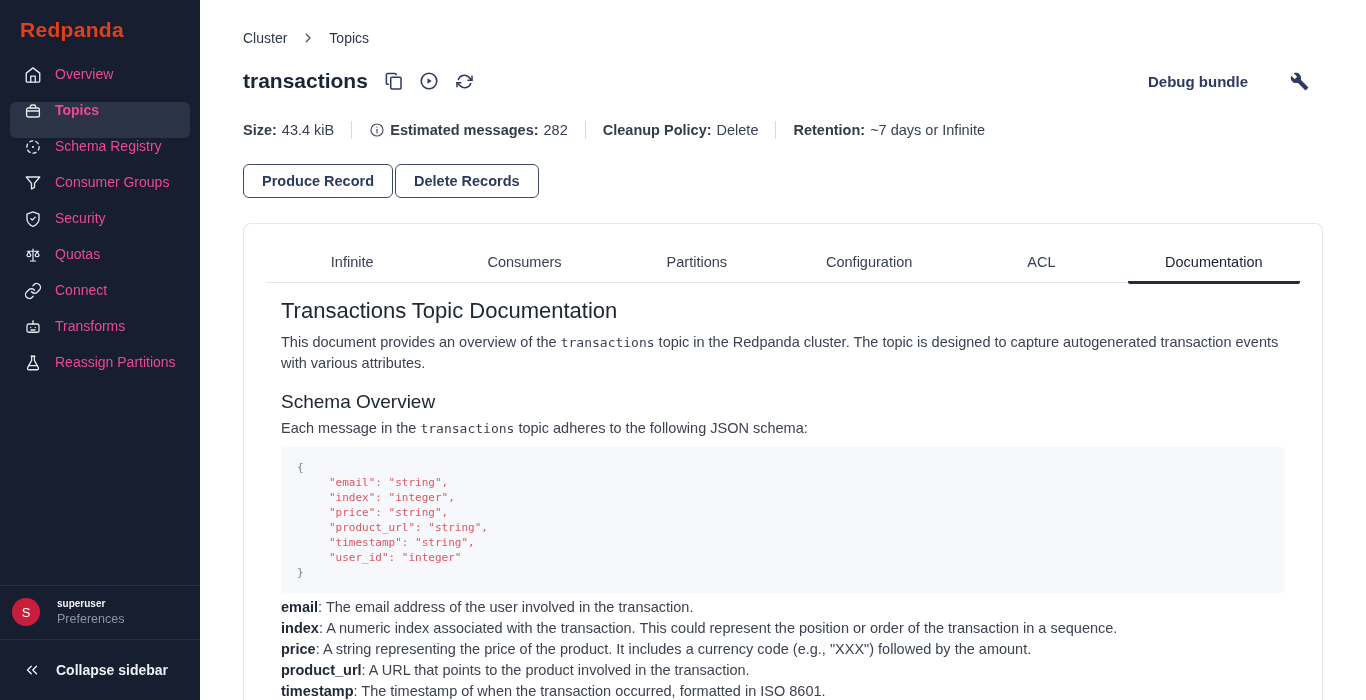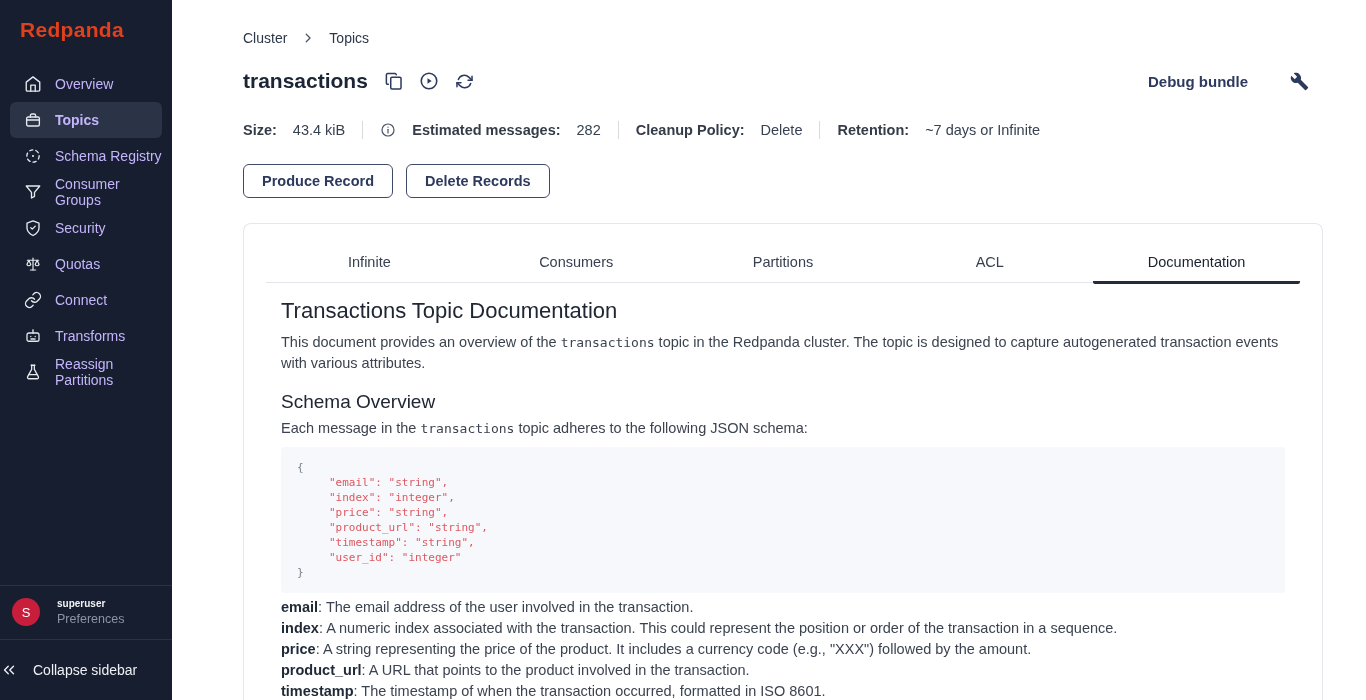--- a/index.html
+++ b/index.html
@@ -6,77 +6,77 @@
   html,body { margin:0; padding:0; }
   body {
     width:1366px; height:700px; overflow:hidden;
     font-family:"Liberation Sans", sans-serif;
     background:#ffffff; color:#374151;
   }
   svg { display:block; }
 
   
   .sidebar {
-    position:fixed; left:0; top:0; width:172px; height:700px;
+    position:fixed; left:0; top:0; width:200px; height:700px;
     background:#171e2f; color:#eef0f4;
     display:flex; flex-direction:column;
   }
   .logo {
     padding:18px 0 16px 20px;
     color:#e2401b; font-size:21px; font-weight:700; letter-spacing:.3px;
   }
   .nav { padding:8px 10px 0; }
   .nav-item {
-    display:flex; align-items:center; gap:13px;
+    display:flex; gap:13px;
     height:36px; padding-left:14px; border-radius:6px;
-    font-size:14px; font-weight:500; color:#c4b5fd; cursor:pointer;
+    font-size:14px; font-weight:500; color:#ec4899; cursor:pointer;
   }
   .nav-item.active { background:#2b3347; font-weight:700; }
   .nav-icon { color:#e6e9ee; flex:0 0 auto; }
   .sidebar-spacer { flex:1; }
   .user-section {
     border-top:1px solid #2a3143;
     padding:12px 16px 13px 12px;
     display:flex; gap:17px; align-items:center;
   }
   .avatar {
     width:28px; height:28px; border-radius:50%;
     background:#c81e3c; color:#fff;
     display:flex; align-items:center; justify-content:center; font-size:13px;
     cursor:pointer;
   }
   .user-name { font-size:10px; font-weight:700; color:#f3f4f6; }
   .user-sub  { font-size:12.5px; color:#8b93a6; margin-top:3px; cursor:pointer; }
   .collapse-section {
     border-top:1px solid #2a3143;
     height:61px; display:flex; align-items:center; gap:15px;
-    font-size:14px; color:#eef0f4; cursor:pointer;
+    padding-left:23px; font-size:14px; color:#eef0f4; cursor:pointer;font-weight:bold;
   }
 
   
   .main { margin-left:200px; padding:30px 43px 0; }
   .breadcrumb { display:flex; align-items:center; gap:14px; font-size:14px; color:#2d3748; height:16px; }
   .crumb { cursor:pointer; }
   .crumb-sep { color:#4a5568; }
 
   .header-row { display:flex; justify-content:space-between; align-items:center; margin-top:18px; height:34px; }
   .title-group { display:flex; align-items:center; gap:16px; }
   .page-title { font-size:21px; font-weight:700; color:#1c2536; margin:0; }
   .title-icon { color:#2d3a5e; cursor:pointer; }
   .header-right { display:flex; align-items:center; gap:42px; padding-right:14px;margin-left:16px; }
   .debug-bundle { font-size:15px; font-weight:700; color:#2d3a5e; cursor:pointer; }
   .wrench { color:#2d3a5e; cursor:pointer; }
 
   .stats { display:flex; align-items:center; margin-top:22px; font-size:14.5px; color:#374151; height:20px; }
-  .stat { display:flex; align-items:center; gap:16px; white-space:nowrap; }
+  .stat { display:flex; align-items:center; gap:5px; white-space:nowrap; }
   .stat .lbl { font-weight:700; color:#343c49; }
   .stat-divider { width:1px; height:18px; background:#d7dbe0; margin:0 17px; }
   .info-icon { color:#4b5563; }
 
-  .btn-row { margin-top:24px; display:flex; gap:13px; }
+  .btn-row { margin-top:24px; display:flex; gap:2px; }
   .btn {
     border:1px solid #3f4b66; color:#2d3a5e; background:#fff;
     border-radius:6px; height:34px; padding:0 18px;
     font-size:14.5px; font-weight:700; font-family:inherit; cursor:pointer;
   }
 
   
   .card {
     margin-top:25px; border:1px solid #e4e7ec; border-bottom:none;
     border-radius:8px 8px 0 0; background:#fff; height:520px; overflow:hidden;
@@ -303,20 +303,21 @@
   <div class="btn-row">
     <button class="btn">Produce Record</button>
     <button class="btn">Delete Records</button>
   </div>
 
   <section class="card">
     <div class="tabs">
       <div class="tab">Infinite</div>
       <div class="tab">Consumers</div>
       <div class="tab">Partitions</div>
+      <div class="tab">Configuration</div>
       <div class="tab">ACL</div>
       <div class="tab active">Documentation</div>
     </div>
 
     <div class="doc">
       <h2 class="doc-h1">Transactions Topic Documentation</h2>
       <p class="doc-p intro"><span>This document provides an overview of the </span><span class="inline-code">transactions</span><span> topic in the Redpanda cluster. The topic is designed to capture autogenerated transaction events with various attributes.</span></p>
 
       <h3 class="doc-h2">Schema Overview</h3>
       <p class="doc-p"><span>Each message in the </span><span class="inline-code">transactions</span><span> topic adheres to the following JSON schema:</span></p>

